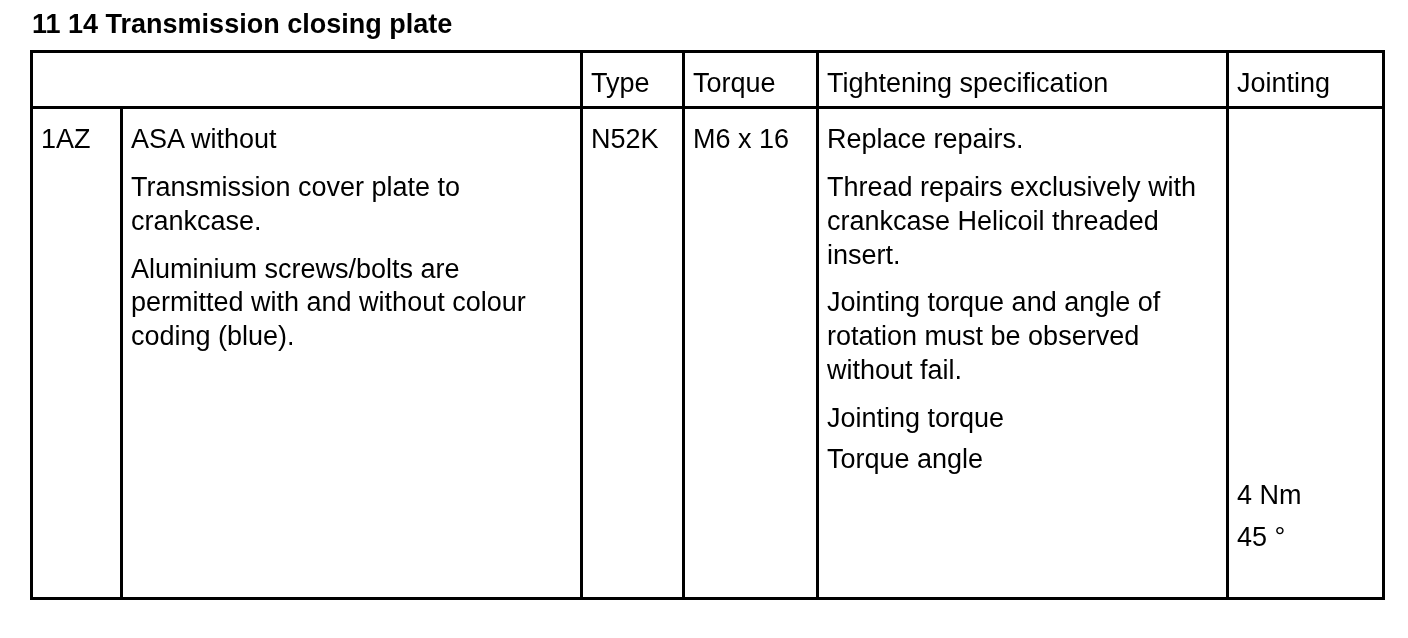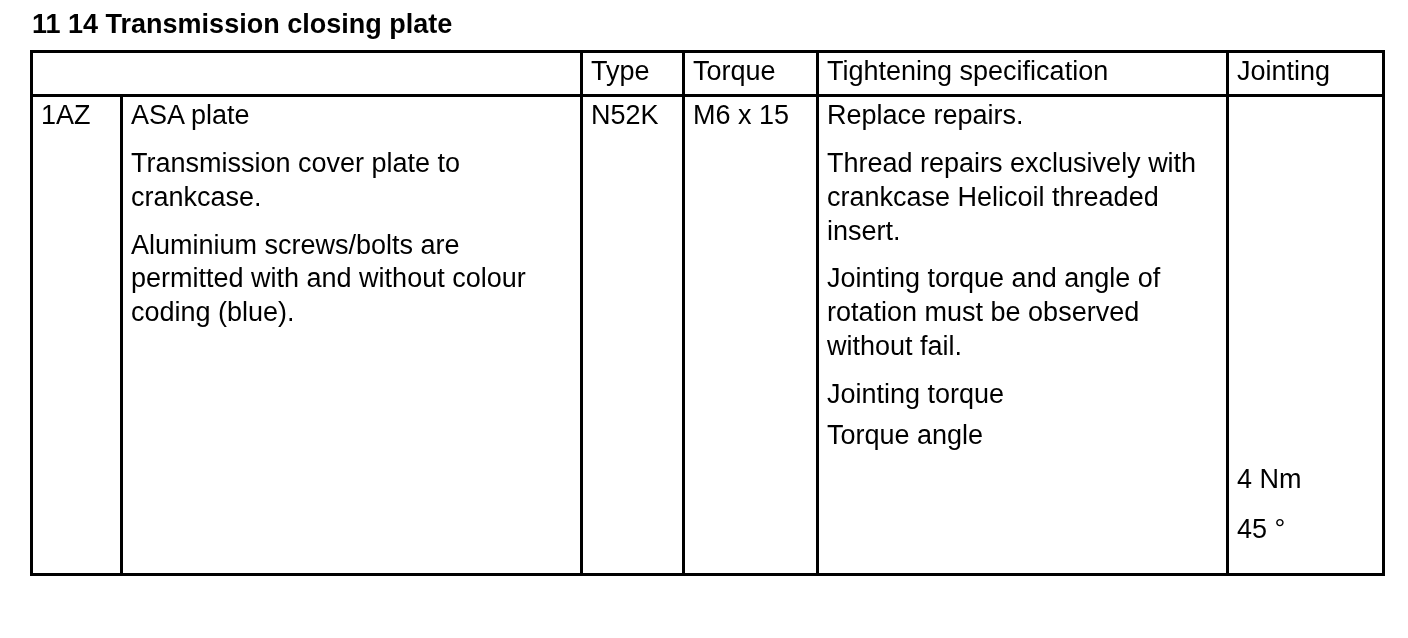--- a/index.html
+++ b/index.html
@@ -31,21 +31,21 @@
   table.spec-table {
     border-collapse: collapse;
     width: 1352px;
     table-layout: fixed;
     border: 3px solid #000;
   }
   table.spec-table td,
   table.spec-table th {
     border: 3px solid #000;
     vertical-align: top;
-    padding: 2px 6px 6px 8px;
+    padding: 14px 6px 6px 8px;
     font-size: 27px;
     line-height: 1.25;
     font-weight: normal;
     text-align: left;
   }
   
   thead td, thead th {
     font-weight: bold;
     font-size: 28px;
     padding-top: 0px;
@@ -71,21 +71,21 @@
   .cell-thread { padding-top: 8px; }
   .cell-spec { padding-top: 8px; }
   .cell-meas { padding-top: 8px; }
 
   .para {
     margin: 0 0 14px 0;
   }
   .para:last-child { margin-bottom: 14px; }
   .spec-list .para { margin-bottom: 14px; }
   .spec-list .para.tight { margin-bottom: 8px; }
-  .meas-val { margin: 16px 0 8px 0; }
+  .meas-val { margin: 8px 0 8px 0; }
 
   .row-main td { height: 468px; }
 </style>
 </head>
 <body>
 
 <div class="page">
 
   <h1 class="doc-title">11 14 Transmission closing plate</h1>
 
@@ -105,26 +105,26 @@
         <td>Type</td>
         <td>Torque</td>
         <td>Tightening specification</td>
         <td>Jointing</td>
       </tr>
     </thead>
     <tbody>
       <tr class="row-main">
         <td class="cell-id">1AZ</td>
         <td class="cell-desc">
-          <p class="para">ASA plate</p>
+          <p class="para">ASA without</p>
           <p class="para">Transmission cover plate to crankcase.</p>
           <p class="para">Aluminium screws/bolts are permitted with and without colour coding (blue).</p>
         </td>
         <td class="cell-type">N52K</td>
-        <td class="cell-thread">M6 x 15</td>
+        <td class="cell-thread">M6 x 16</td>
         <td class="cell-spec spec-list">
           <p class="para">Replace repairs.</p>
           <p class="para">Thread repairs exclusively with crankcase Helicoil threaded insert.</p>
           <p class="para">Jointing torque and angle of rotation must be observed without fail.</p>
           <p class="para tight">Jointing torque</p>
           <p class="para tight">Torque angle</p>
         </td>
         <td class="cell-meas">
           <div style="height:348px;"></div>
           <p class="meas-val">4 Nm</p>

